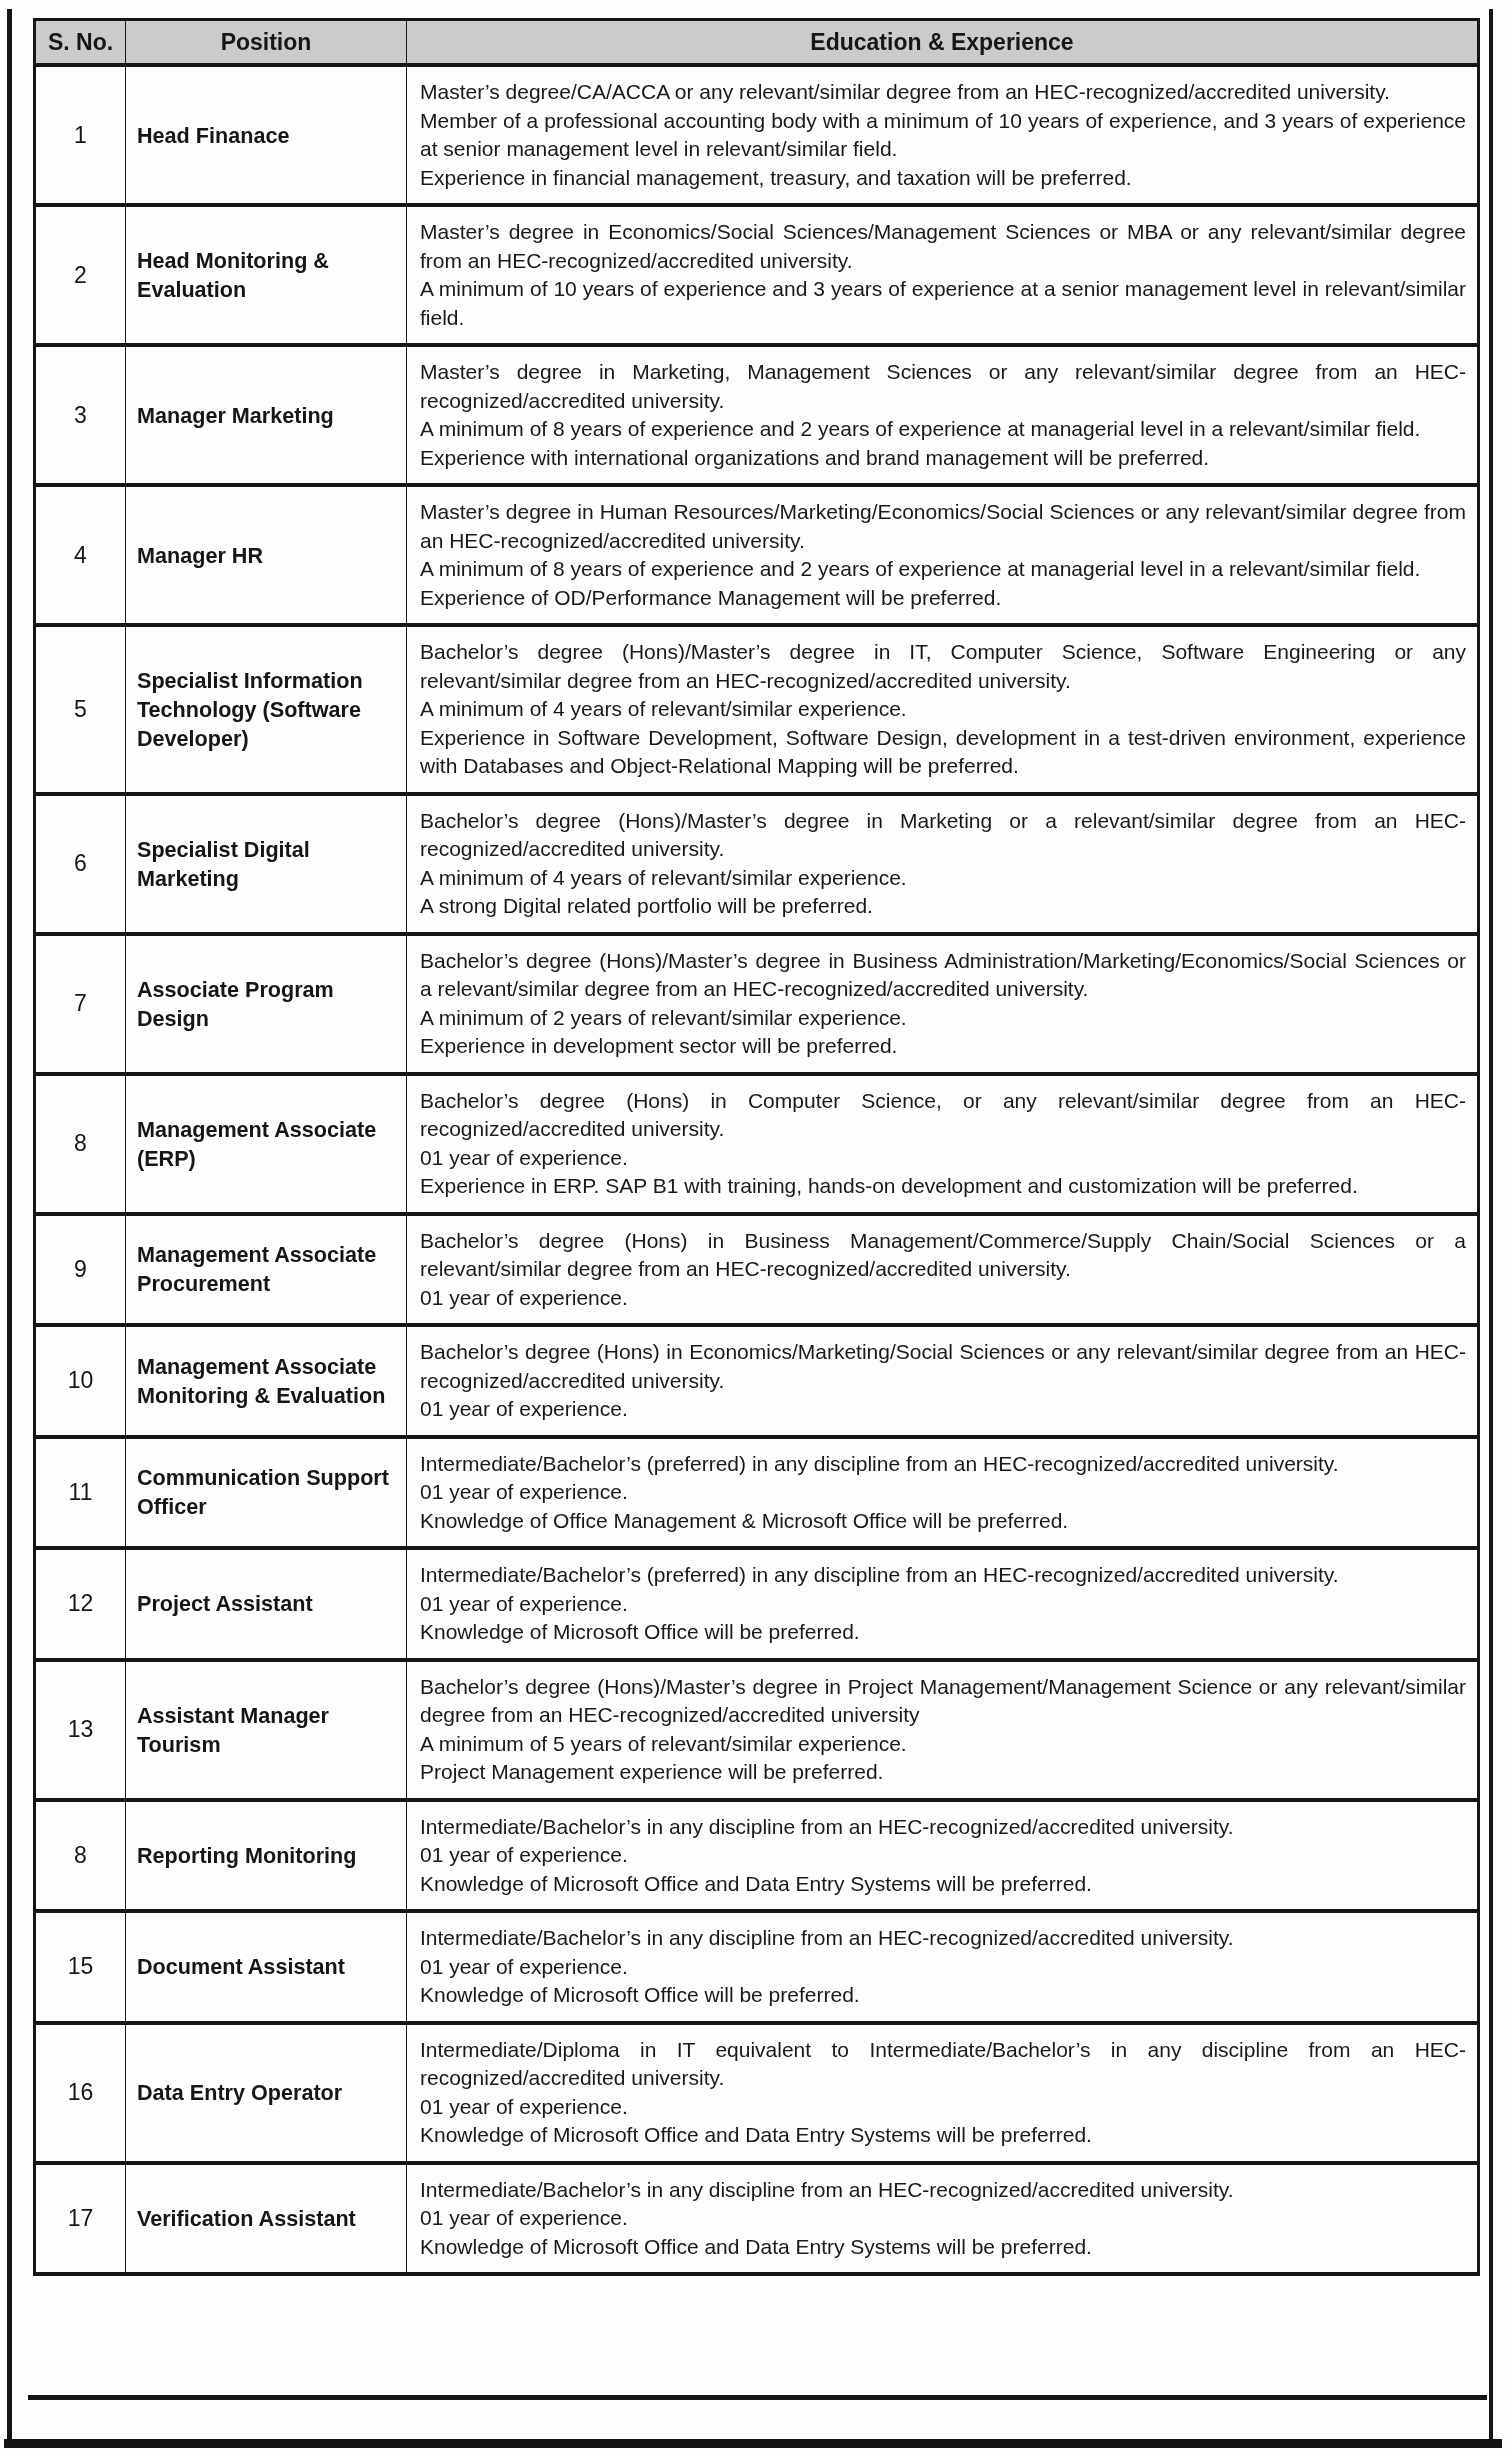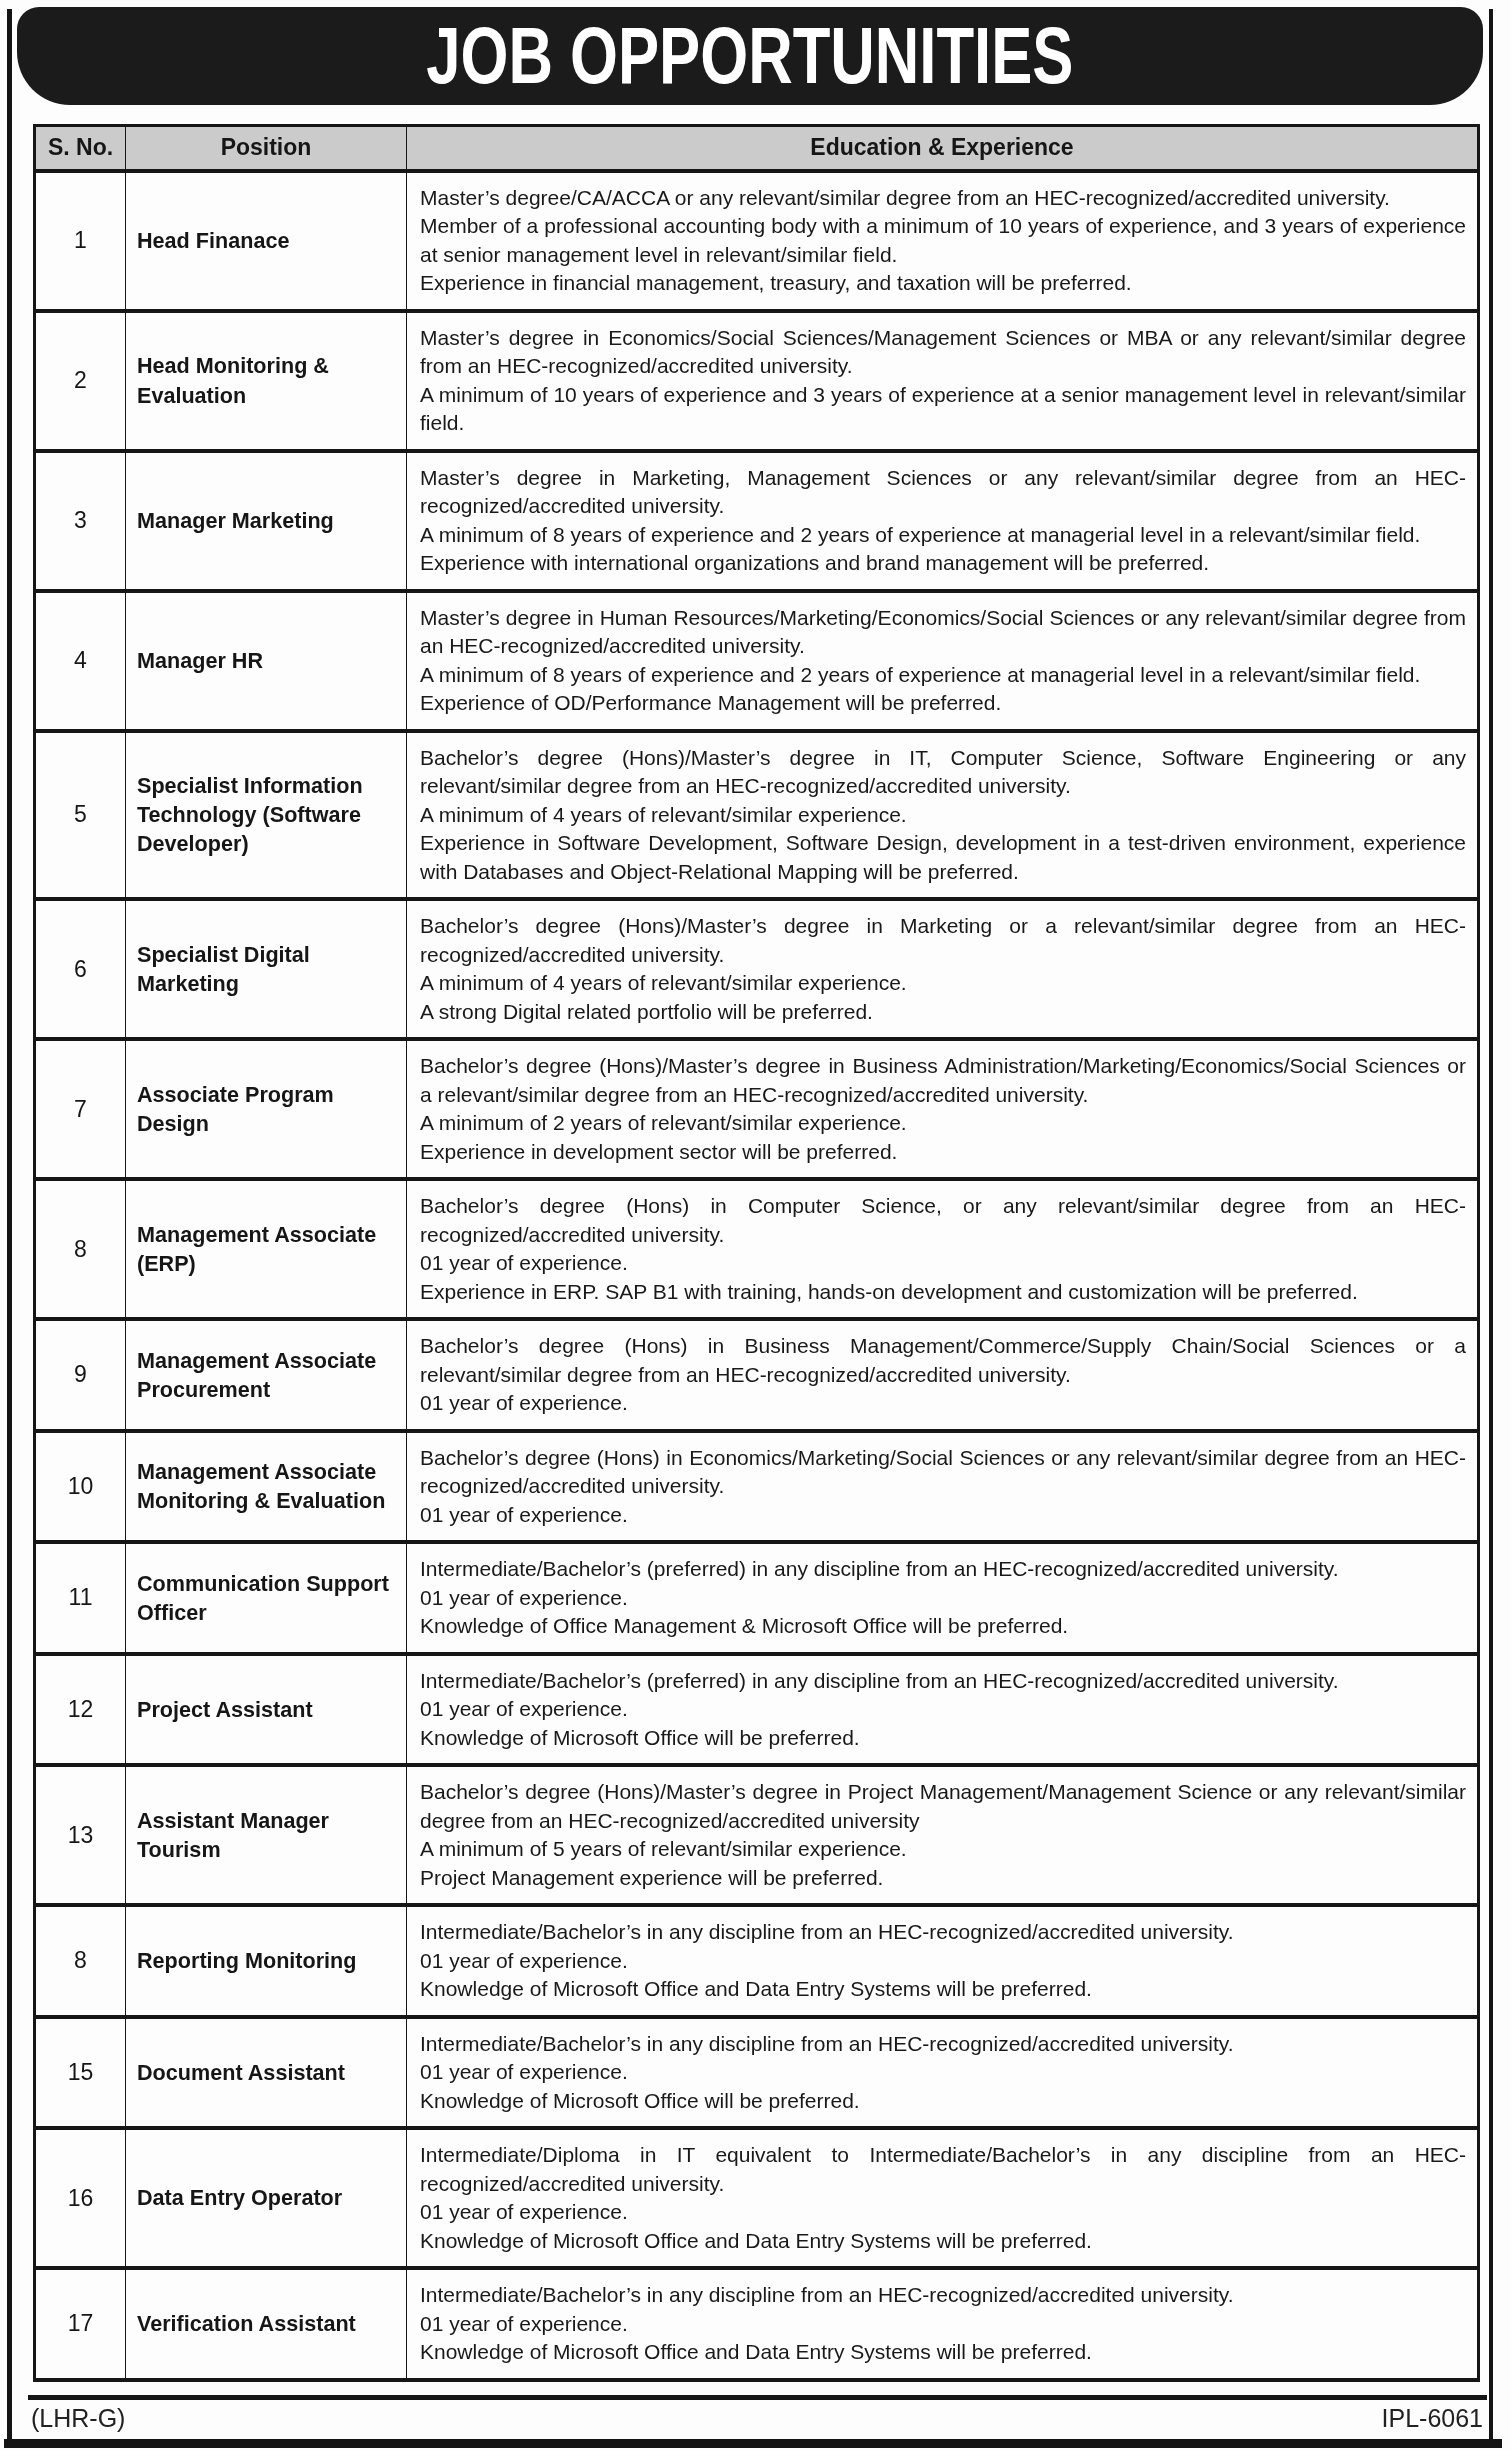--- a/index.html
+++ b/index.html
@@ -59,23 +59,20 @@
     display:flex; justify-content:space-between; font-size:25px; color:#222;
   }
 </style>
 </head>
 <body>
 
 <div class="page">
   <div class="border-left"></div>
   <div class="border-right"></div>
 
-  <div class="banner">
-    <span class="banner-title">JOB OPPORTUNITIES</span>
-  </div>
 
 
   <table class="jobs">
     <colgroup>
         <col class="c-sno">
         <col class="c-pos">
         <col class="c-edu">
       </colgroup>
     <thead>
       <tr>
@@ -248,19 +245,15 @@
       <td class="edu">
             <p>Intermediate/Bachelor’s in any discipline from an HEC-recognized/accredited university.</p>
             <p>01 year of experience.</p>
             <p>Knowledge of Microsoft Office and Data Entry Systems will be preferred.</p>
           </td>
     </tr>
   </tbody>
   </table>
 
   <div class="bottom-rule"></div>
-  <div class="bottom-row">
-    <span>(LHR-G)</span>
-    <span>IPL-6061</span>
-  </div>
   <div class="border-bottom-bar"></div>
 </div>
 
 
 </body></html>

